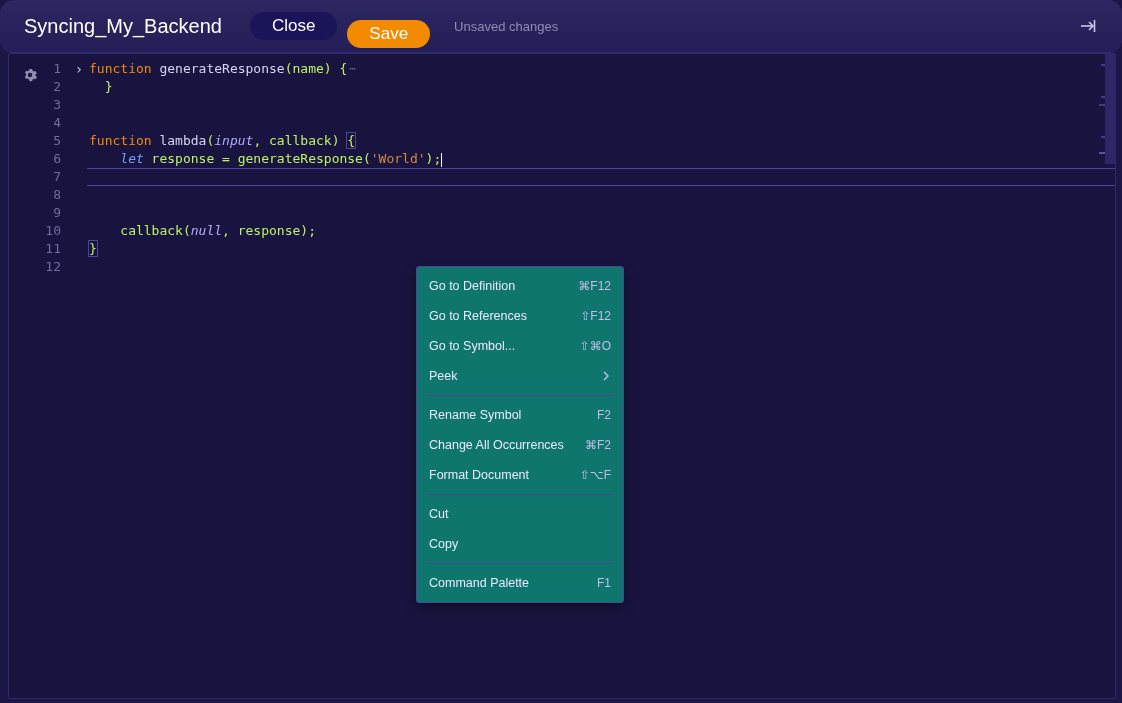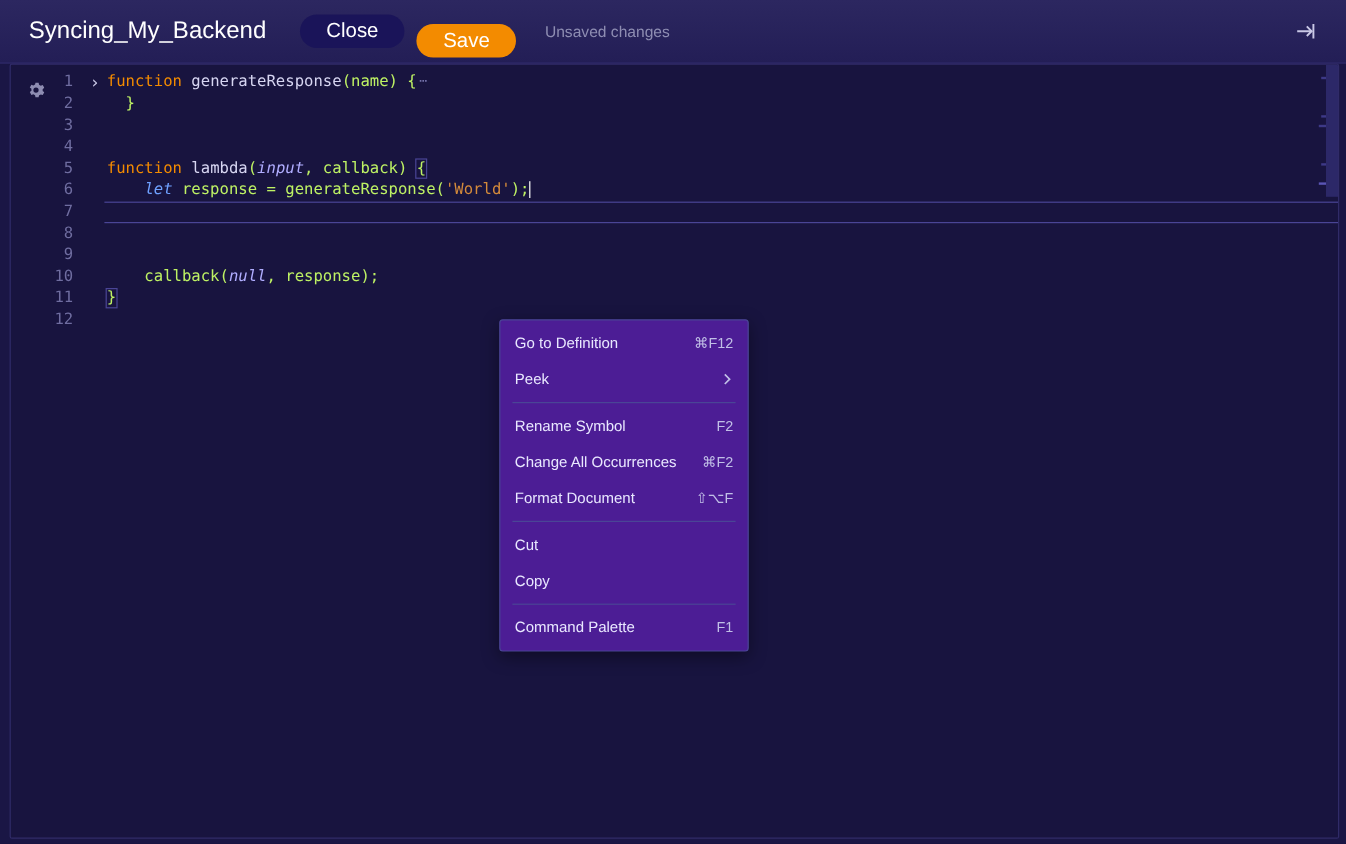--- a/index.html
+++ b/index.html
@@ -10,20 +10,21 @@
       overflow: hidden;
       position: relative;
     }
 
     .titlebar {
       height: 53px;
       background: linear-gradient(180deg, #2c2760 0%, #231e56 100%);
       display: flex; align-items: center;
       padding: 0 22px 0 24px;
       border-bottom: 1px solid #322d70;
+      border-radius: 14px;
     }
     .title {
       font-size: 20px; color: #ffffff; font-weight: 400;
       margin-right: 28px;
     }
     .btn {
       height: 28px; border-radius: 14px; border: none;
       font-size: 17px; padding: 0 22px; cursor: pointer;
       display: inline-flex; align-items: center; justify-content: center;
       margin-right: 10px;
@@ -96,21 +97,21 @@
     }
     .scrollbar-v .thumb {
       position:absolute; top:0; right:0; width:10px; height:110px;
       background: #2c2868; border-radius: 0;
     }
 
     
     .ctx {
       position: absolute;
       width: 208px;
-      background: #4c1d95;
+      background: #0f766e;
       border: 1px solid #4a4596;
       border-radius: 3px;
       box-shadow: 0 4px 14px rgba(0,0,0,.4);
       font-size: 12.5px;
       color: #e9e8ff;
       padding: 4px 0;
     }
     .ctx-item {
       display: flex; align-items: center;
       height: 30px; padding: 0 12px; cursor: pointer;
@@ -207,20 +208,28 @@
     <div class="thumb"></div>
   </div>
 </div>
 
 <div class="ctx" id="ctx" style="left:416px; top:266px;">
     <div class="ctx-item">
       <span class="ctx-label">Go to Definition</span>
       <span class="ctx-short">⌘F12</span>
     </div>
     <div class="ctx-item">
+      <span class="ctx-label">Go to References</span>
+      <span class="ctx-short">⇧F12</span>
+    </div>
+    <div class="ctx-item">
+      <span class="ctx-label">Go to Symbol...</span>
+      <span class="ctx-short">⇧⌘O</span>
+    </div>
+    <div class="ctx-item">
       <span class="ctx-label">Peek</span>
       <span class="ctx-sub-icon">
         <svg width="10" height="10" viewBox="0 0 10 10" fill="none" stroke-width="1.4">
           <polyline points="3,1 7,5 3,9"></polyline>
         </svg>
       </span>
     </div>
     <div class="ctx-sep"></div>
     <div class="ctx-item">
       <span class="ctx-label">Rename Symbol</span>

